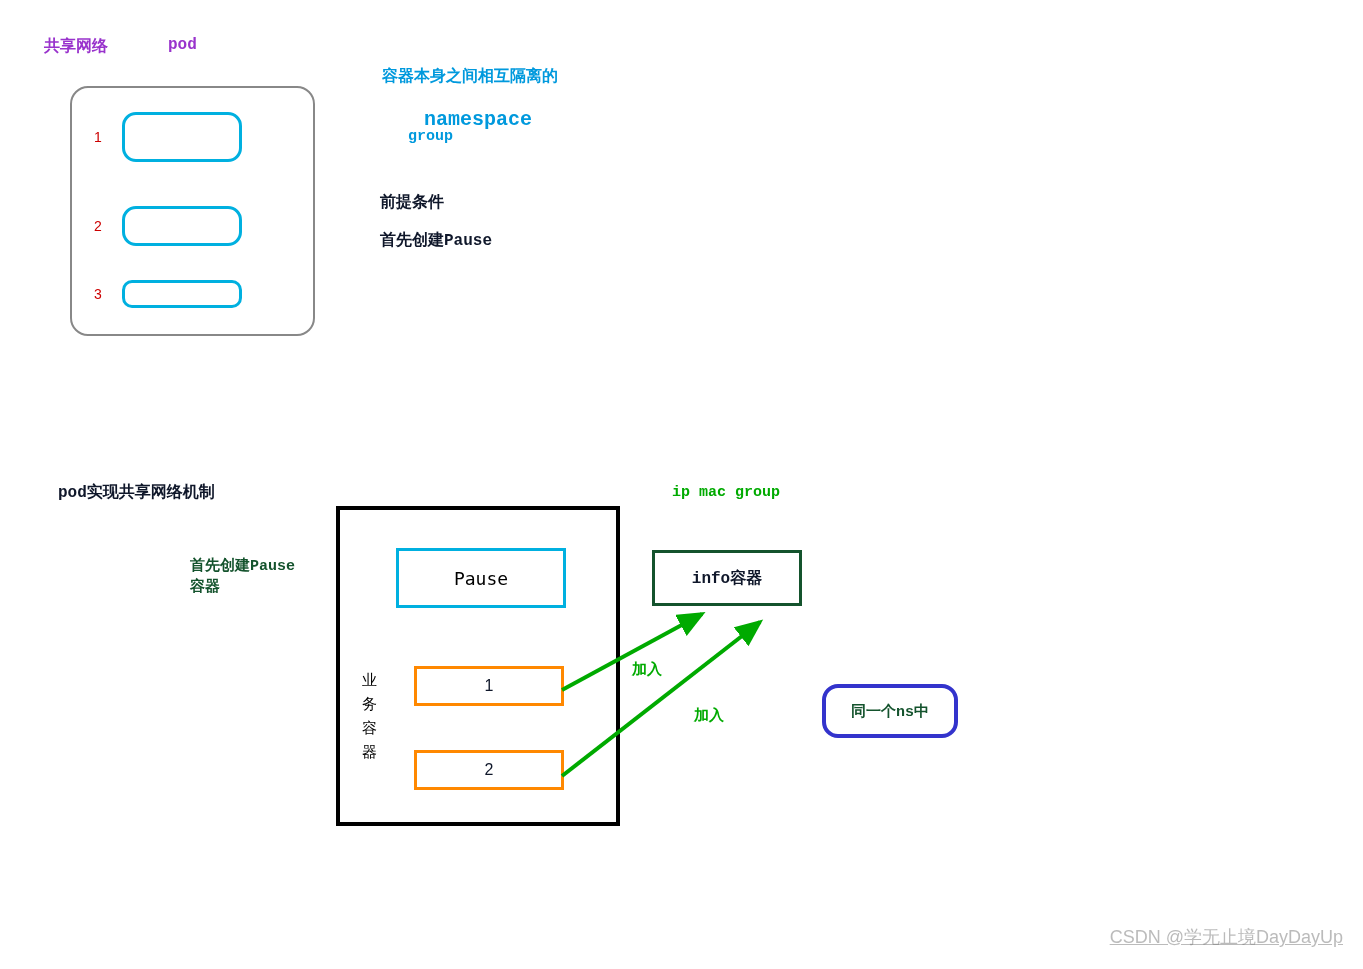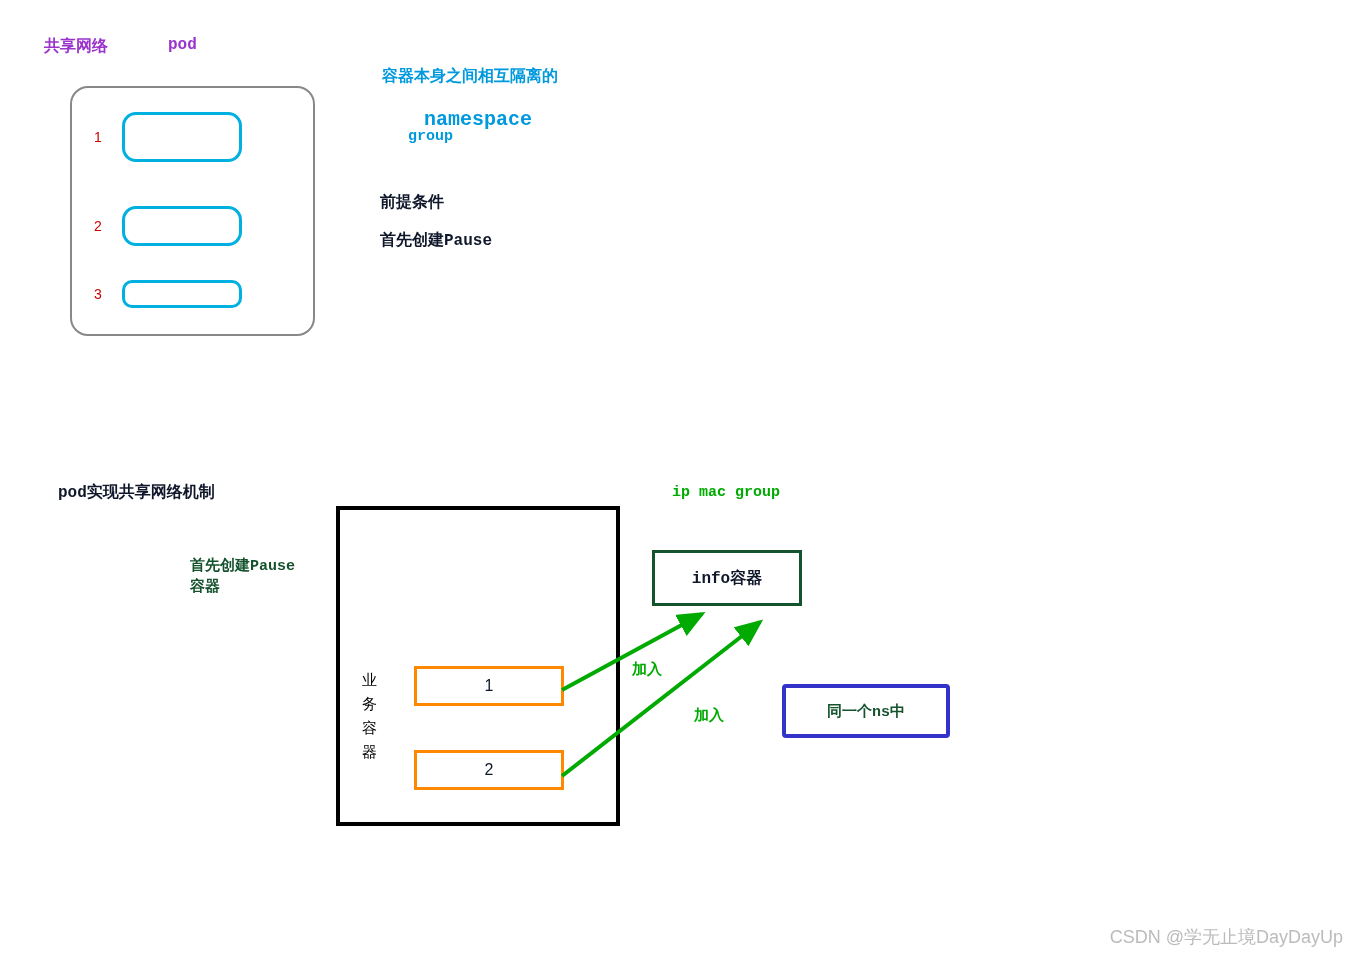--- a/index.html
+++ b/index.html
@@ -77,41 +77,43 @@
     .info-box {
       border: 3px solid #14532d;
       width: 150px;
       height: 56px;
       display: flex;
       align-items: center;
       justify-content: center;
     }
     .ns-box {
       border: 4px solid #3333cc;
-      border-radius: 4px;
-      width: 168px;
+      border-radius: 16px;
+      width: 136px;
       height: 54px;
       display: flex;
       align-items: center;
       justify-content: center;
+      margin-left: 40px;
     }
     .vert-label {
       display: flex;
       flex-direction: column;
       align-items: center;
       line-height: 1.6;
       font-size: 15px;
     }
     .watermark {
       position: absolute;
       right: 20px;
       bottom: 20px;
       color: rgba(120,120,120,0.5);
       font-size: 18px;
       font-family: "Microsoft YaHei", sans-serif;
+      text-decoration: underline;
     }
     svg.arrows {
       position: absolute;
       pointer-events: none;
     }
   </style>
 </head>
 <body>
 
 <div class="abs purple bold" style="left:44px; top:36px; font-size:16px;">共享网络</div>
@@ -147,20 +149,23 @@
 
 <div class="abs red-text bold" style="left:58px; top:482px; font-size:16px;">pod实现共享网络机制</div>
 
 <div class="abs navy-text bold" style="left:190px; top:556px; font-size:15px; line-height:1.4;">
   <div>首先创建Pause</div>
   <div>容器</div>
 </div>
 
 <div class="abs black-box" style="left:336px; top:506px;">
 
+  <div class="abs pause-box" style="left:56px; top:38px;">
+    <span>Pause</span>
+  </div>
 
   <div class="abs vert-label" style="left:22px; top:158px;">
     <span>业</span>
     <span>务</span>
     <span>容</span>
     <span>器</span>
   </div>
 
   <div class="abs orange-box" style="left:74px; top:156px;">
     <span class="red-text">1</span>

